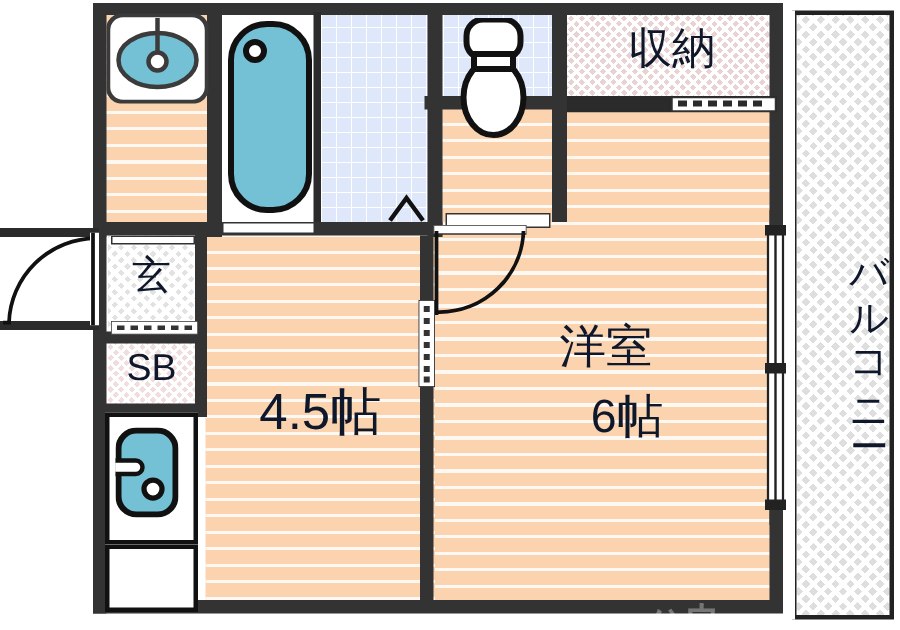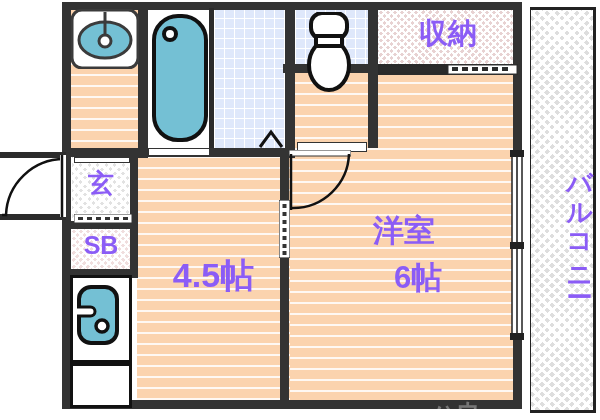--- a/index.html
+++ b/index.html
@@ -56,22 +56,22 @@
       repeating-linear-gradient(-45deg,#ffffff 0 2px,rgba(0,0,0,0) 2px 5px);
   }
   .fill-white{background:#ffffff;}
 
   
   .wall{background:#333333;}
   .wall-thin{background:#2b2b2b;}
 
   
   .lbl{
-    color:#8b5cf6;
-    font-weight:bold;
+    color:#0f172a;
+    font-weight:normal;
     line-height:1.05;
     text-align:center;
     white-space:pre;
     user-select:none;
   }
   .lbl-room{font-size:34px;letter-spacing:0px;}
   .lbl-room-sm{font-size:31px;}
   .lbl-kanji{font-size:29px;}
   .lbl-genkan{font-size:26px;}
   .lbl-sb{font-size:25px;font-family:"Liberation Sans",sans-serif;}

